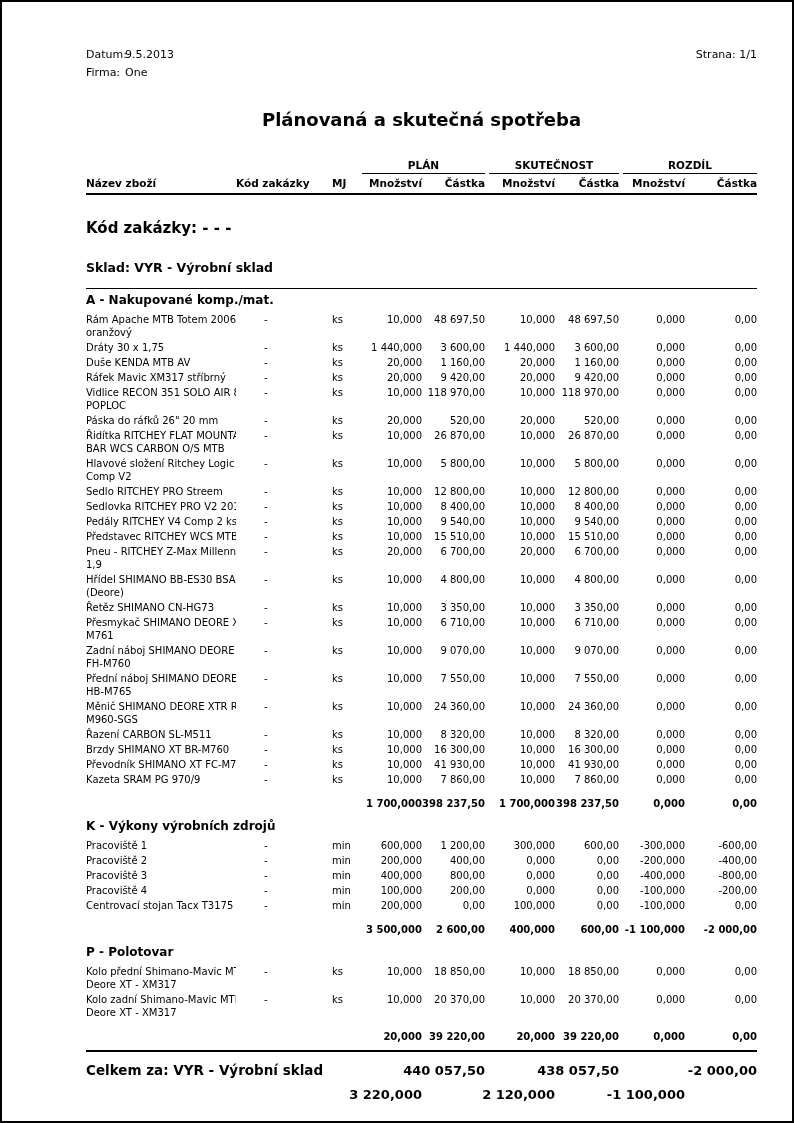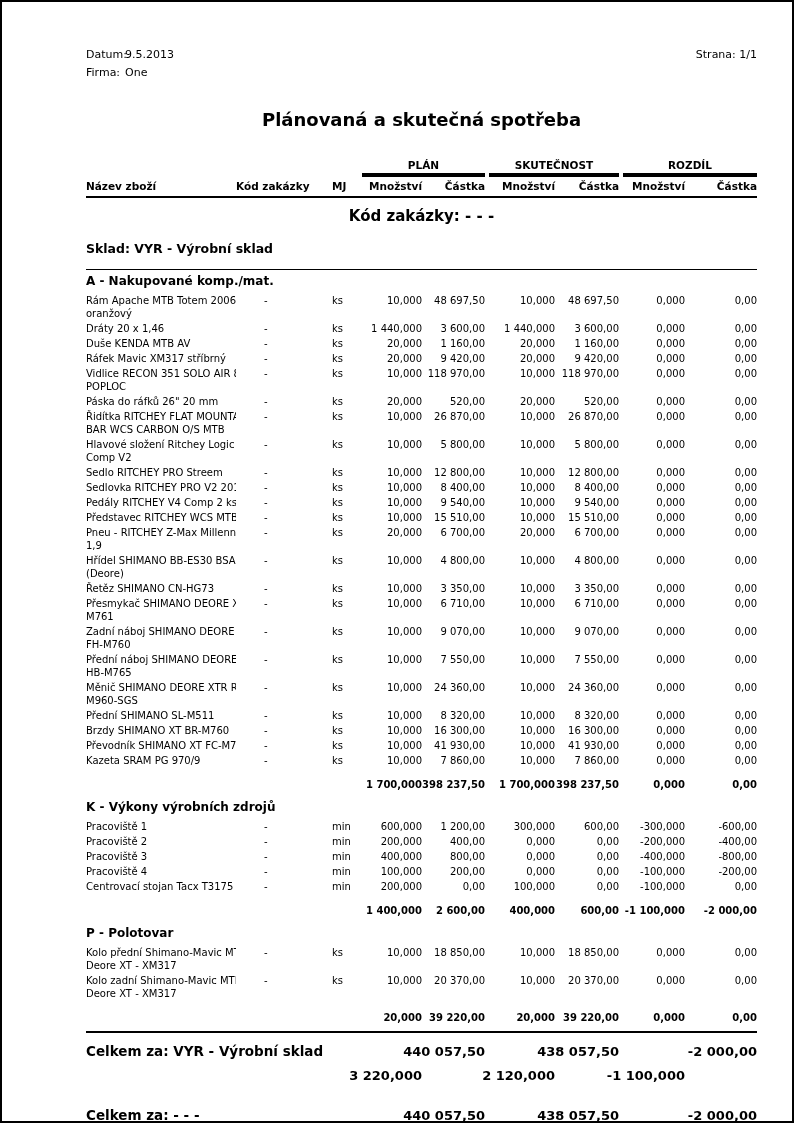--- a/index.html
+++ b/index.html
@@ -10,30 +10,30 @@
   }
   .content{margin-left:84px;width:671px;}
   
   .doc-header{display:flex;justify-content:space-between;padding-top:44px;font-size:11px;line-height:18px;}
   .dh-label{display:inline-block;width:39px;}
   
   .title{font-size:18px;font-weight:bold;text-align:center;margin:24px 0 0 0;line-height:28px;}
   
   .trow,.group-row,.colhdr-row{display:grid;grid-template-columns:150px 96px 26px 64px 63px 70px 64px 66px 72px;}
   .group-row{margin-top:25px;font-size:10.5px;font-weight:bold;line-height:13px;}
-  .gh{text-align:center;border-bottom:4px solid #000000;margin-left:4px;padding-bottom:1px;}
+  .gh{text-align:center;border-bottom:1px solid #000000;margin-left:4px;padding-bottom:1px;}
   .gh-plan{grid-column:4/6;}
   .gh-skut{grid-column:6/8;}
   .gh-rozdil{grid-column:8/10;}
   .colhdr-row{font-size:10.5px;font-weight:bold;padding:3px 0 3px;border-bottom:2px solid #000;line-height:13px;}
   .num{text-align:right;}
   .c-order{padding-left:28px;}
   
-  .filter-order{font-size:15px;font-weight:bold;margin-top:9px;line-height:19px;text-align:center;}
-  .filter-sklad{font-size:12.5px;font-weight:bold;margin-top:15px;line-height:16px;}
+  .filter-order{font-size:15px;font-weight:bold;margin-top:24px;line-height:19px;}
+  .filter-sklad{font-size:12.5px;font-weight:bold;margin-top:22px;line-height:16px;}
   .hr-thin{border-top:1px solid #000;margin-top:12px;}
   .hr-thick{border-top:2px solid #000;margin-top:2px;}
   
   .section-title{font-size:12px;font-weight:bold;padding:4px 0 5px;line-height:15px;}
   .item-row{font-size:10px;line-height:13px;margin-bottom:2px;align-items:start;}
   .nline{white-space:nowrap;overflow:hidden;}
   .c-name{overflow:hidden;}
   .total-row{font-size:10px;line-height:13px;font-weight:bold;margin-top:11px;padding-bottom:5px;}
   
   .grand{margin-top:9px;font-weight:bold;}
@@ -113,21 +113,21 @@
             <div class="c-unit">ks</div>
             <div class="num">10,000</div>
             <div class="num">48 697,50</div>
             <div class="num">10,000</div>
             <div class="num">48 697,50</div>
             <div class="num">0,000</div>
             <div class="num">0,00</div>
           </div>
           <div class="trow item-row">
             <div class="c-name">
-              <div class="nline">Dráty 20 x 1,46</div>
+              <div class="nline">Dráty 30 x 1,75</div>
             </div>
             <div class="c-order">-</div>
             <div class="c-unit">ks</div>
             <div class="num">1 440,000</div>
             <div class="num">3 600,00</div>
             <div class="num">1 440,000</div>
             <div class="num">3 600,00</div>
             <div class="num">0,000</div>
             <div class="num">0,00</div>
           </div>
@@ -356,21 +356,21 @@
             <div class="c-unit">ks</div>
             <div class="num">10,000</div>
             <div class="num">24 360,00</div>
             <div class="num">10,000</div>
             <div class="num">24 360,00</div>
             <div class="num">0,000</div>
             <div class="num">0,00</div>
           </div>
           <div class="trow item-row">
             <div class="c-name">
-              <div class="nline">Přední SHIMANO SL-M511</div>
+              <div class="nline">Řazení CARBON SL-M511</div>
             </div>
             <div class="c-order">-</div>
             <div class="c-unit">ks</div>
             <div class="num">10,000</div>
             <div class="num">8 320,00</div>
             <div class="num">10,000</div>
             <div class="num">8 320,00</div>
             <div class="num">0,000</div>
             <div class="num">0,00</div>
           </div>
@@ -492,21 +492,21 @@
             <div class="num">0,00</div>
             <div class="num">100,000</div>
             <div class="num">0,00</div>
             <div class="num">-100,000</div>
             <div class="num">0,00</div>
           </div>
           <div class="trow total-row">
             <div class=""></div>
             <div class=""></div>
             <div class=""></div>
-            <div class="num">1 400,000</div>
+            <div class="num">3 500,000</div>
             <div class="num">2 600,00</div>
             <div class="num">400,000</div>
             <div class="num">600,00</div>
             <div class="num">-1 100,000</div>
             <div class="num">-2 000,00</div>
           </div>
         </div>
     </div>
 
     <div class="section">

